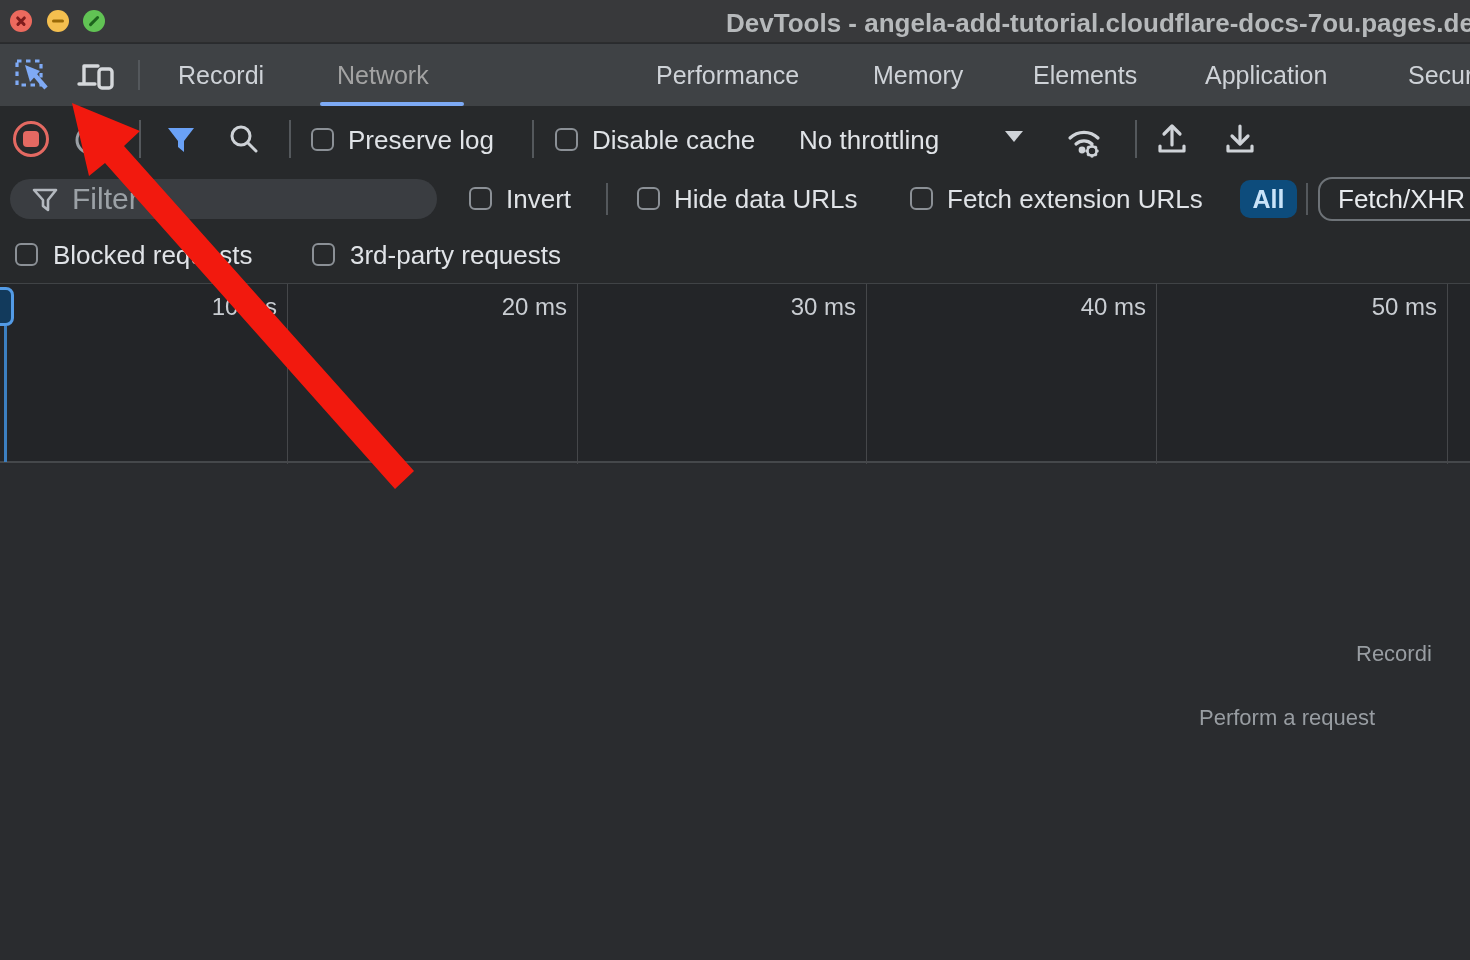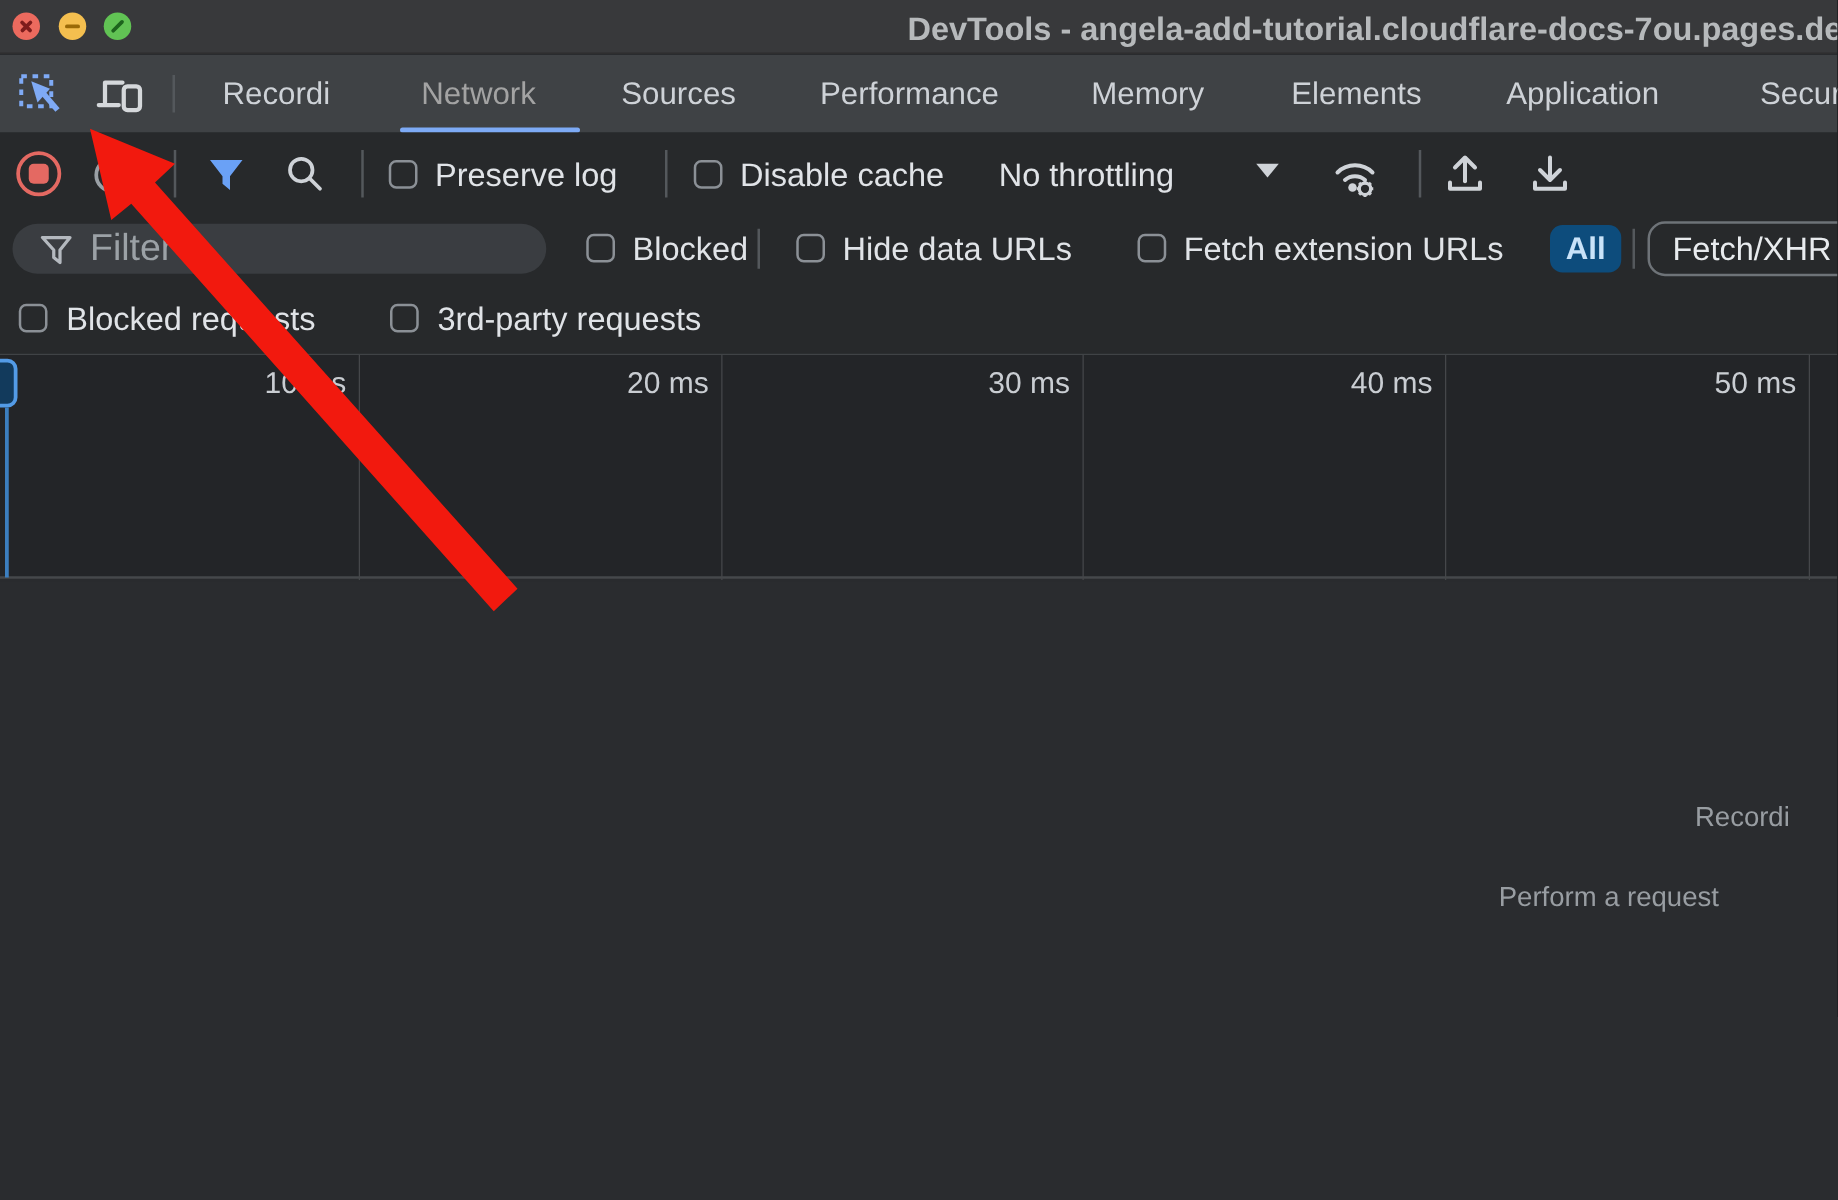--- a/index.html
+++ b/index.html
@@ -105,23 +105,20 @@
         <rect x="22" y="12" width="13" height="19" rx="3" fill="none" stroke="#d5d8db" stroke-width="3.4"></rect>
       </svg>
     </div>
     <div class="vsep" style="left:138px; top:16px; height:30px;"></div>
 
     <div class="tab" style="left:178px;">
         <span>Recordi</span>
       </div>
     <div class="tab active" style="left:337px;">
         <span>Network</span>
-      </div>
-    <div class="tab" style="left:497px;">
-        <span>Sources</span>
       </div>
     <div class="tab" style="left:656px;">
         <span>Performance</span>
       </div>
     <div class="tab" style="left:873px;">
         <span>Memory</span>
       </div>
     <div class="tab" style="left:1033px;">
         <span>Elements</span>
       </div>
@@ -209,21 +206,21 @@
   <div class="row2"></div>
 
   <div class="filter-pill">
     <svg style="position:absolute; left:22px; top:8px;" width="26" height="26" viewBox="0 0 26 26">
       <polygon points="2,3 24,3 16,13 16,23 11,19 11,13" fill="none" stroke="#b4b9bf" stroke-width="2.6" stroke-linejoin="round"></polygon>
     </svg>
     <input class="filter-input" type="text" placeholder="Filter" style="">
   </div>
 
   <span class="cb" style="left:469px; top:187px;"></span>
-  <div class="lbl" style="left:506px; top:184px;">Blocked</div>
+  <div class="lbl" style="left:506px; top:184px;">Invert</div>
 
   <div class="vsep" style="left:606px; top:183px; height:32px;"></div>
 
   <span class="cb" style="left:637px; top:187px;"></span>
   <div class="lbl" style="left:674px; top:184px;">Hide data URLs</div>
 
   <span class="cb" style="left:910px; top:187px;"></span>
   <div class="lbl" style="left:947px; top:184px;">Fetch extension URLs</div>
 
   <div class="chip-all">

